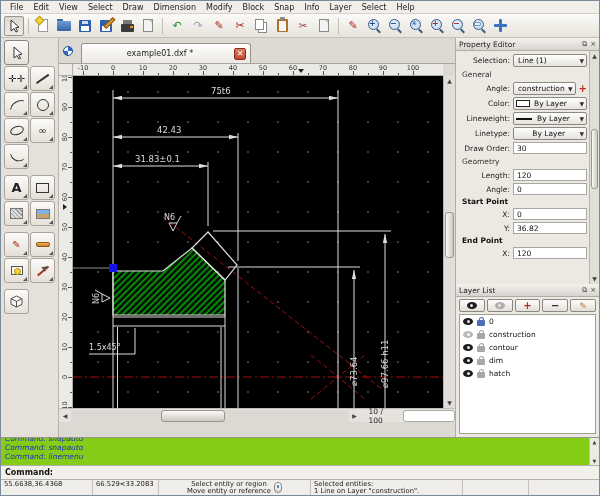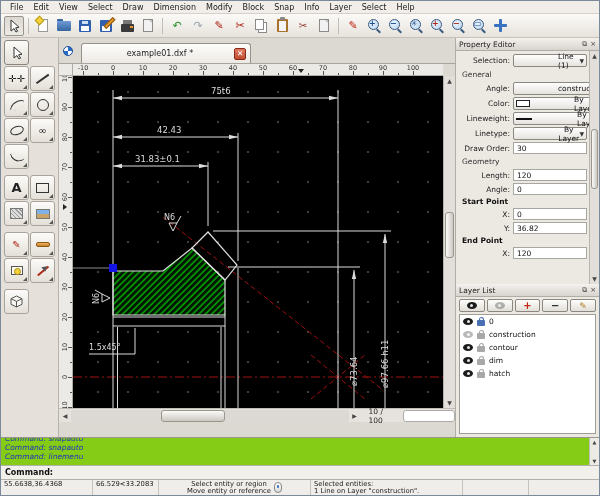--- a/index.html
+++ b/index.html
@@ -102,21 +102,21 @@
   
   .rightcol{flex:1;display:flex;flex-direction:column;border-left:1px solid #b0aca6;min-width:0;}
   .panel-title{height:13px;background:linear-gradient(#f4f2ee,#d8d4ce);border-bottom:1px solid #b0aca6;display:flex;align-items:center;padding:0 3px;flex:0 0 auto;}
   .panel-title .pt-text{font-size:7.5px;color:#222;flex:1;}
   .pt-icon{font-size:7px;color:#444;margin-left:3px;}
   .prop-panel{height:246px;background:#ece9e3;position:relative;overflow:hidden;flex:0 0 auto;display:flex;flex-direction:column;}
   .prop-body{padding:3px 12px 0 4px;overflow:hidden;flex:1;}
   .prow2{display:flex;align-items:center;margin-bottom:2px;}
   .plabel{width:50px;text-align:right;font-size:7.5px;color:#222;margin-right:3px;flex:0 0 auto;}
   .combo{flex:1;height:13px;background:linear-gradient(#fefefe,#e6e3de);border:1px solid #8a8880;border-radius:2px;display:flex;align-items:center;font-size:7.5px;color:#111;padding:0 2px;position:relative;}
-  .combo .cval{flex:1;padding-left:2px;margin-left:40px;}
+  .combo .cval{flex:1;padding-left:2px;}
   .combo .carr{font-size:6px;color:#333;}
   .swatch{width:14px;height:7px;background:#fff;border:1px solid #222;margin-right:2px;}
   .lwline{width:16px;height:2px;background:#111;margin-right:3px;}
   .field{flex:1;height:12px;background:#fff;border:1px solid #a8a6a0;font-size:7.5px;color:#111;padding:1px 0 0 3px;}
   .field.flat{background:transparent;border-color:transparent;}
   .sect{font-size:7.5px;color:#333;margin:3px 0 3px 2px;}
   .bold-label{font-size:7.5px;font-weight:bold;color:#111;margin:2px 0 2px 2px;}
   .pscroll{position:absolute;right:0;top:13px;bottom:0;width:10px;background:#e2dfda;border-left:1px solid #b8b4ae;}
   .pscroll .vs-thumb{top:78px;height:60px;left:1px;width:7px;}
   .layer-panel{flex:1;background:#ece9e3;display:flex;flex-direction:column;min-height:0;}

